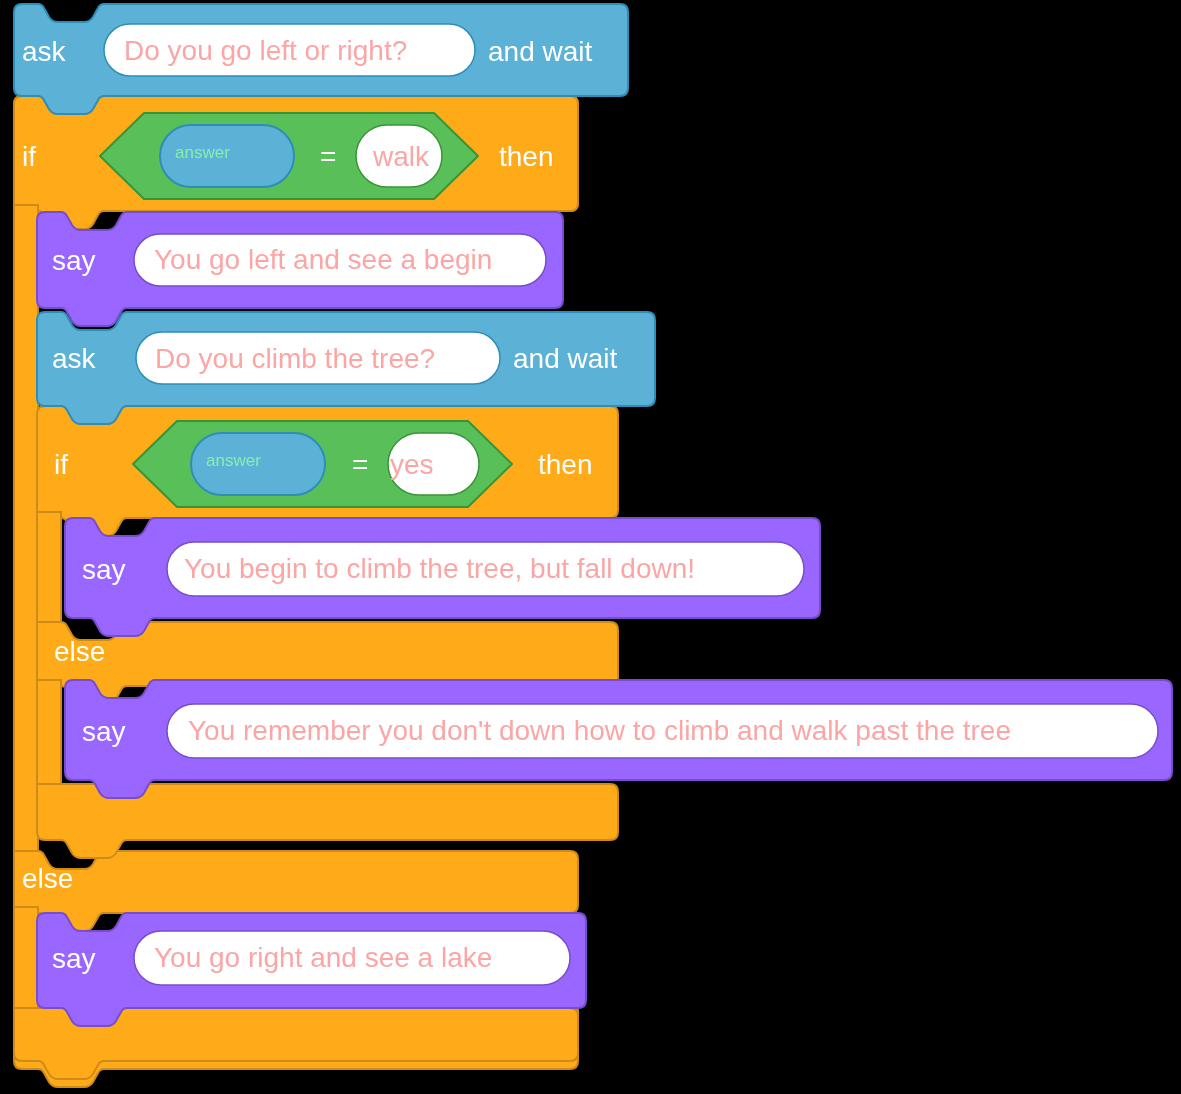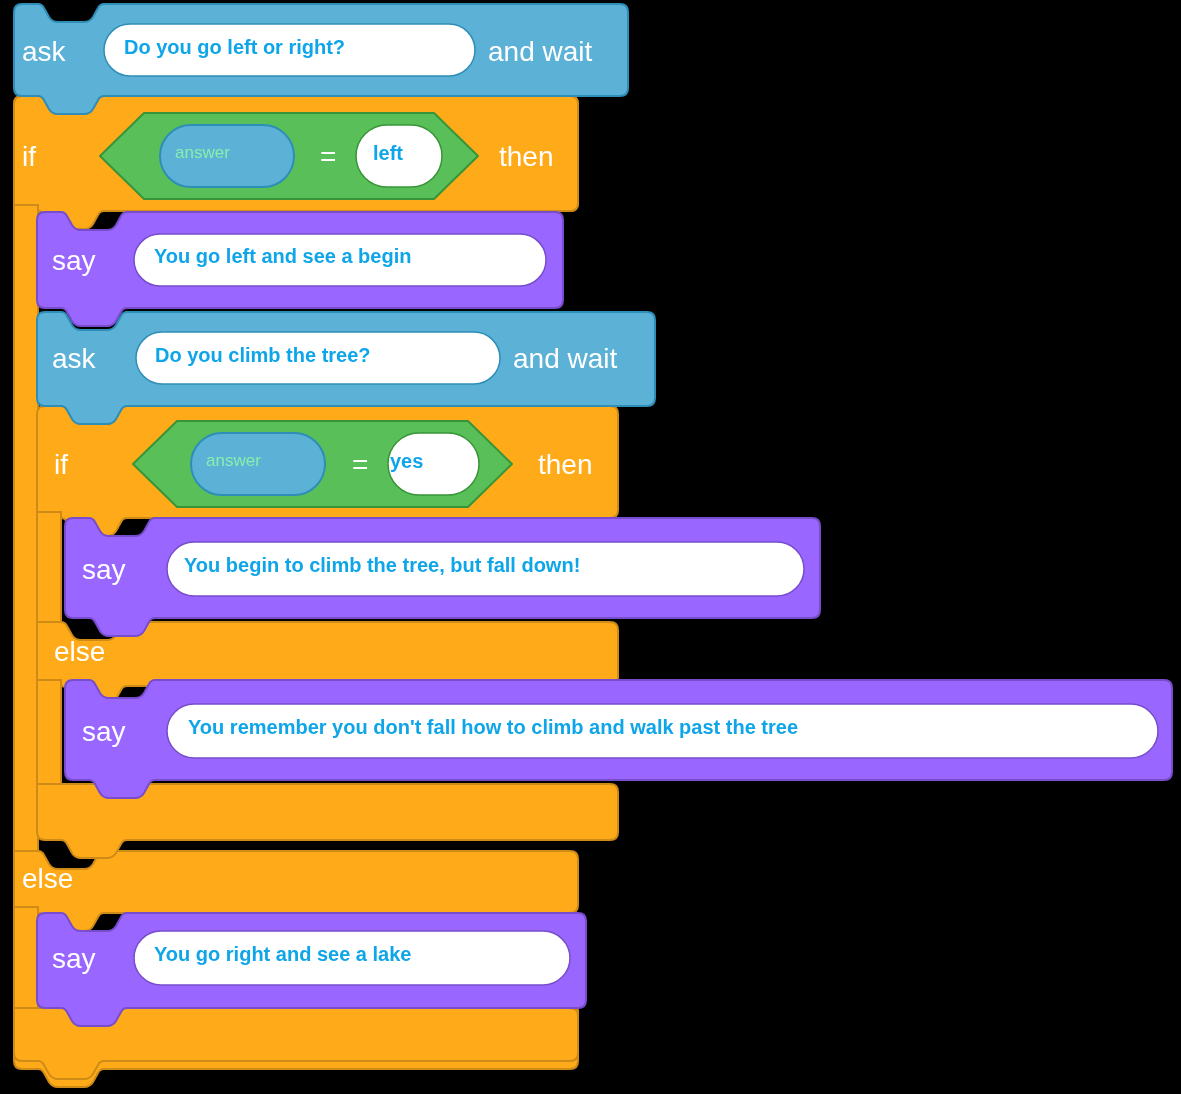--- a/index.html
+++ b/index.html
@@ -35,27 +35,26 @@
     position: absolute;
     color: #ffffff;
     font-size: 28px;
     font-family: "Liberation Sans", sans-serif;
     line-height: 1;
     white-space: nowrap;
     user-select: none;
   }
   .fieldtxt {
     position: absolute;
-    color: #0ea5e9;
-    font-size: 20px;
+    color: #fca5a5;
+    font-size: 28px;
     font-family: "Liberation Sans", sans-serif;
     line-height: 1;
     white-space: nowrap;
     user-select: none;
-    font-weight: bold;
   }
   .optxt {
     position: absolute;
     color: #ffffff;
     font-size: 28px;
     font-family: "Liberation Sans", sans-serif;
     line-height: 1;
     white-space: nowrap;
     user-select: none;
   }
@@ -296,21 +295,21 @@
     <rect x="134" y="931" width="436" height="54" rx="27" ry="27" fill="#FFFFFF" stroke="#774DCB" stroke-width="1.5"></rect>
   </svg>
 
   <span class="lbl" style="left:22px; top:38px;">ask</span>
   <span class="fieldtxt" style="left:124px; top:37px;">Do you go left or right?</span>
   <span class="lbl" style="left:488px; top:38px;">and wait</span>
 
   <span class="lbl" style="left:22px; top:143px;">if</span>
   <span class="reptxt" style="left:175px; top:144px;">answer</span>
   <span class="optxt" style="left:320px; top:143px;">=</span>
-  <span class="fieldtxt" style="left:373px; top:143px;">left</span>
+  <span class="fieldtxt" style="left:373px; top:143px;">walk</span>
   <span class="lbl" style="left:499px; top:143px;">then</span>
 
   <span class="lbl" style="left:52px; top:247px;">say</span>
   <span class="fieldtxt" style="left:154px; top:246px;">You go left and see a begin</span>
 
   <span class="lbl" style="left:52px; top:345px;">ask</span>
   <span class="fieldtxt" style="left:155px; top:345px;">Do you climb the tree?</span>
   <span class="lbl" style="left:513px; top:345px;">and wait</span>
 
   <span class="lbl" style="left:54px; top:451px;">if</span>
@@ -318,21 +317,21 @@
   <span class="optxt" style="left:352px; top:451px;">=</span>
   <span class="fieldtxt" style="left:390px; top:451px;">yes</span>
   <span class="lbl" style="left:538px; top:451px;">then</span>
 
   <span class="lbl" style="left:82px; top:556px;">say</span>
   <span class="fieldtxt" style="left:184px; top:555px;">You begin to climb the tree, but fall down!</span>
 
   <span class="lbl" style="left:54px; top:638px;">else</span>
 
   <span class="lbl" style="left:82px; top:718px;">say</span>
-  <span class="fieldtxt" style="left:188px; top:717px;">You remember you don't fall how to climb and walk past the tree</span>
+  <span class="fieldtxt" style="left:188px; top:717px;">You remember you don't down how to climb and walk past the tree</span>
 
   <span class="lbl" style="left:22px; top:865px;">else</span>
 
   <span class="lbl" style="left:52px; top:945px;">say</span>
   <span class="fieldtxt" style="left:154px; top:944px;">You go right and see a lake</span>
 
   <div class="hit" style="left:12px; top:4px; width:616px; height:92px;"></div>
   <div class="hit" style="left:12px; top:96px; width:566px; height:116px;"></div>
   <div class="hit" style="left:37px; top:212px; width:526px; height:96px;"></div>
   <div class="hit" style="left:37px; top:312px; width:618px; height:94px;"></div>

